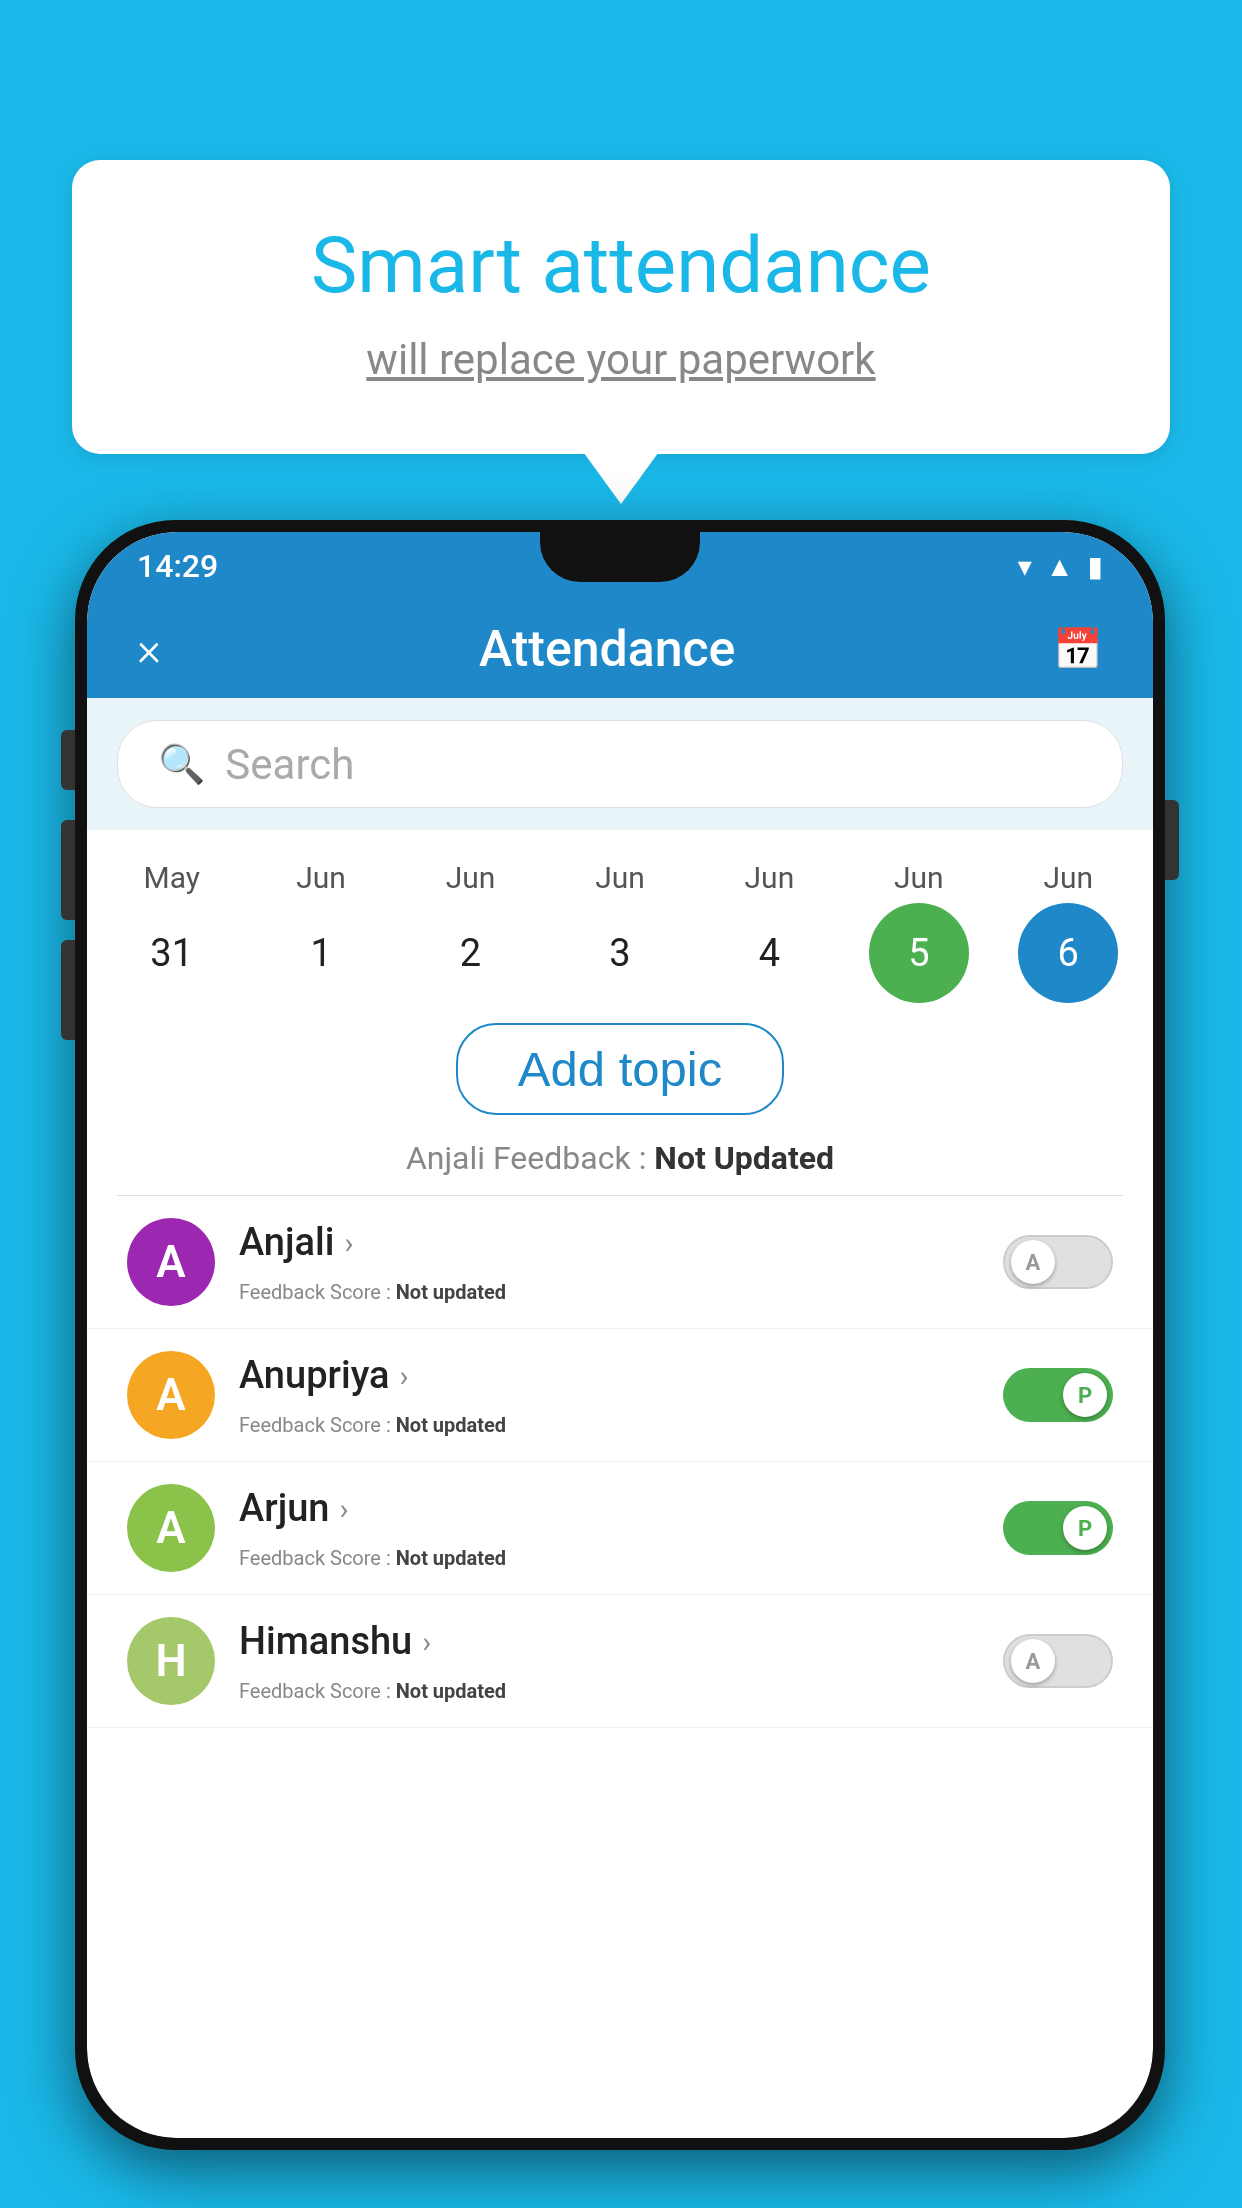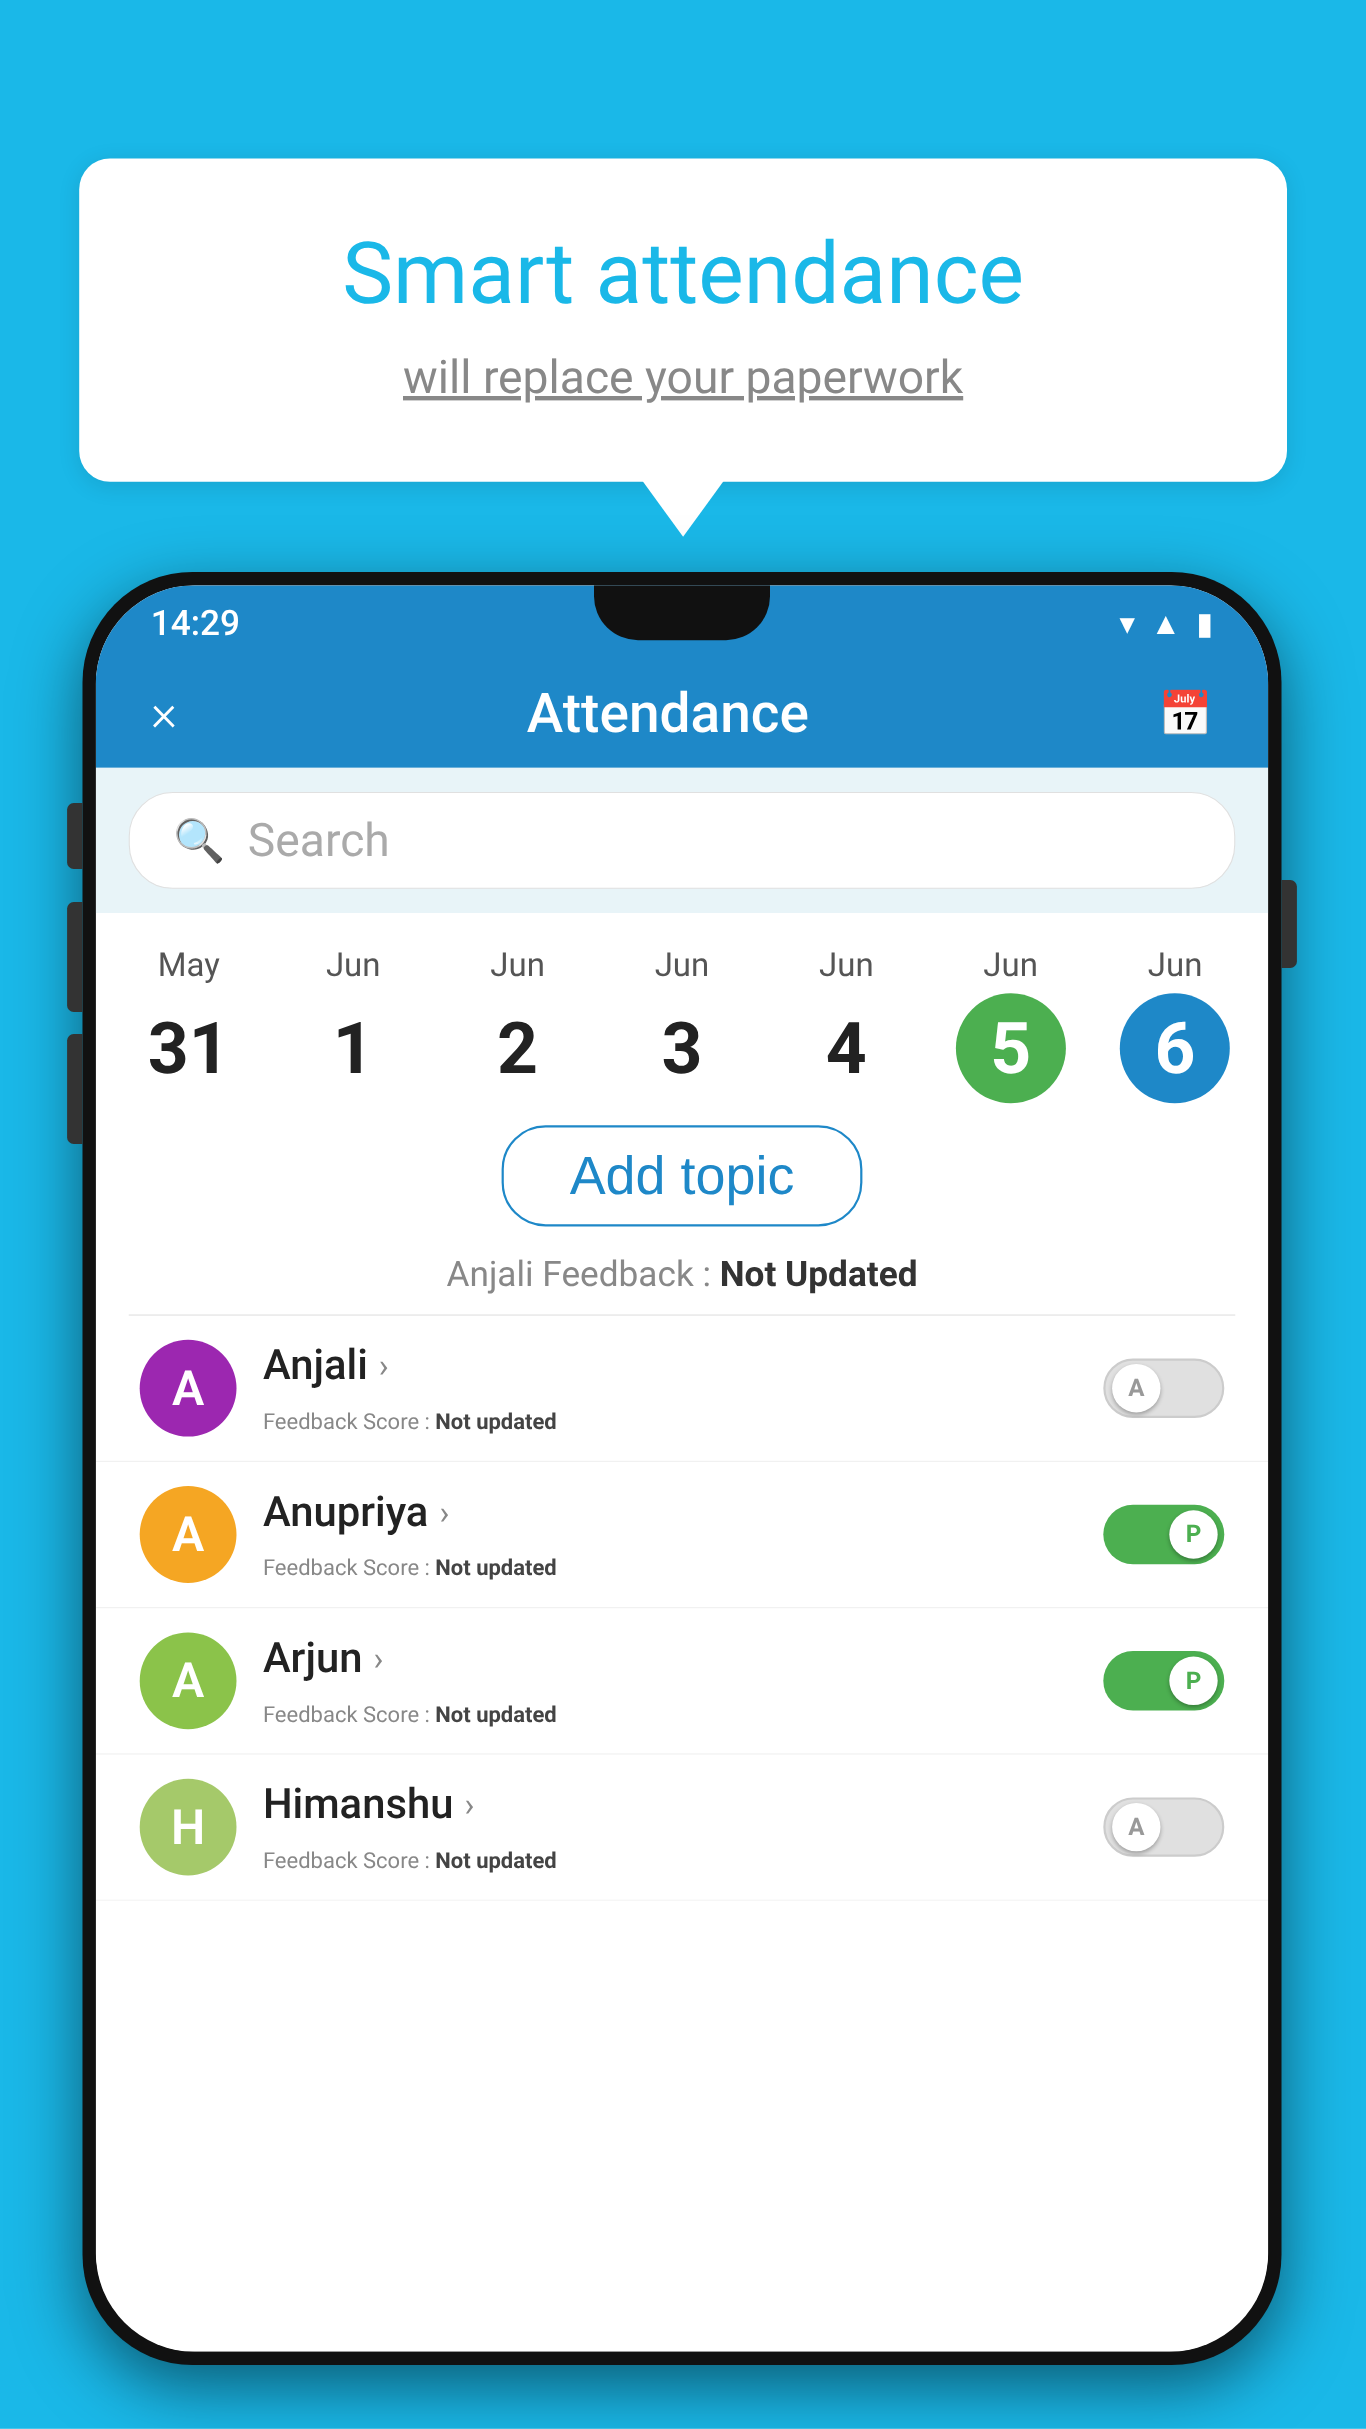--- a/index.html
+++ b/index.html
@@ -9,21 +9,21 @@
       height: 2208px;
       background-color: #1ab8e8;
       font-family: 'Roboto', Arial, sans-serif;
       overflow: hidden;
       position: relative;
     }
 
     
     .speech-bubble {
       position: absolute;
-      top: 144px;
+      top: 160px;
       left: 72px;
       width: 1098px;
       background: white;
       border-radius: 28px;
       padding: 60px 80px 70px;
       box-shadow: 0 4px 20px rgba(0,0,0,0.1);
     }
     .speech-bubble::after {
       content: '';
       position: absolute;
@@ -191,22 +191,22 @@
       flex-direction: column;
       align-items: center;
       gap: 8px;
     }
     .date-month {
       font-size: 30px;
       color: #555;
       font-weight: 400;
     }
     .date-day {
-      font-size: 65px;
-      font-weight: 700;
+      font-size: 38px;
+      font-weight: 400;
       color: #222;
       width: 100px;
       height: 100px;
       display: flex;
       align-items: center;
       justify-content: center;
       border-radius: 50%;
     }
     .date-day.today {
       background: #4caf50;

